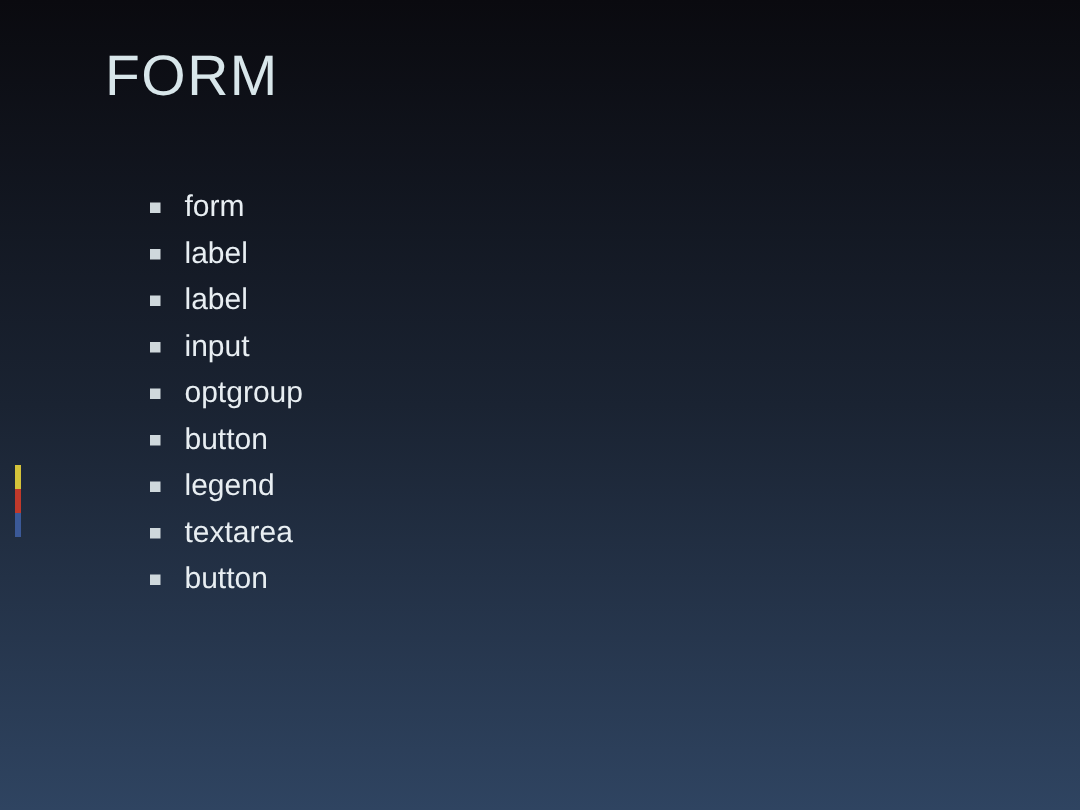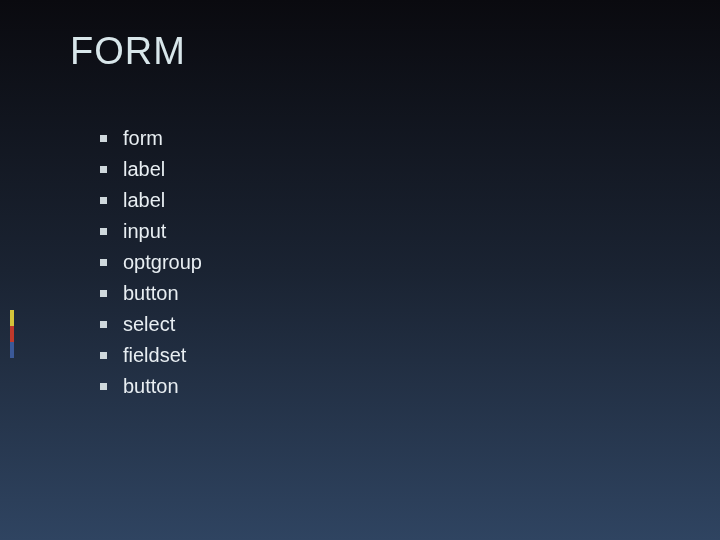--- a/index.html
+++ b/index.html
@@ -96,24 +96,24 @@
     <li>
       <span class="bullet"></span>
       <span>optgroup</span>
     </li>
     <li>
       <span class="bullet"></span>
       <span>button</span>
     </li>
     <li>
       <span class="bullet"></span>
-      <span>select</span>
+      <span>legend</span>
     </li>
     <li>
       <span class="bullet"></span>
-      <span>fieldset</span>
+      <span>textarea</span>
     </li>
     <li>
       <span class="bullet"></span>
       <span>button</span>
     </li>
   </ul>
 </div>
 
 </body></html>

